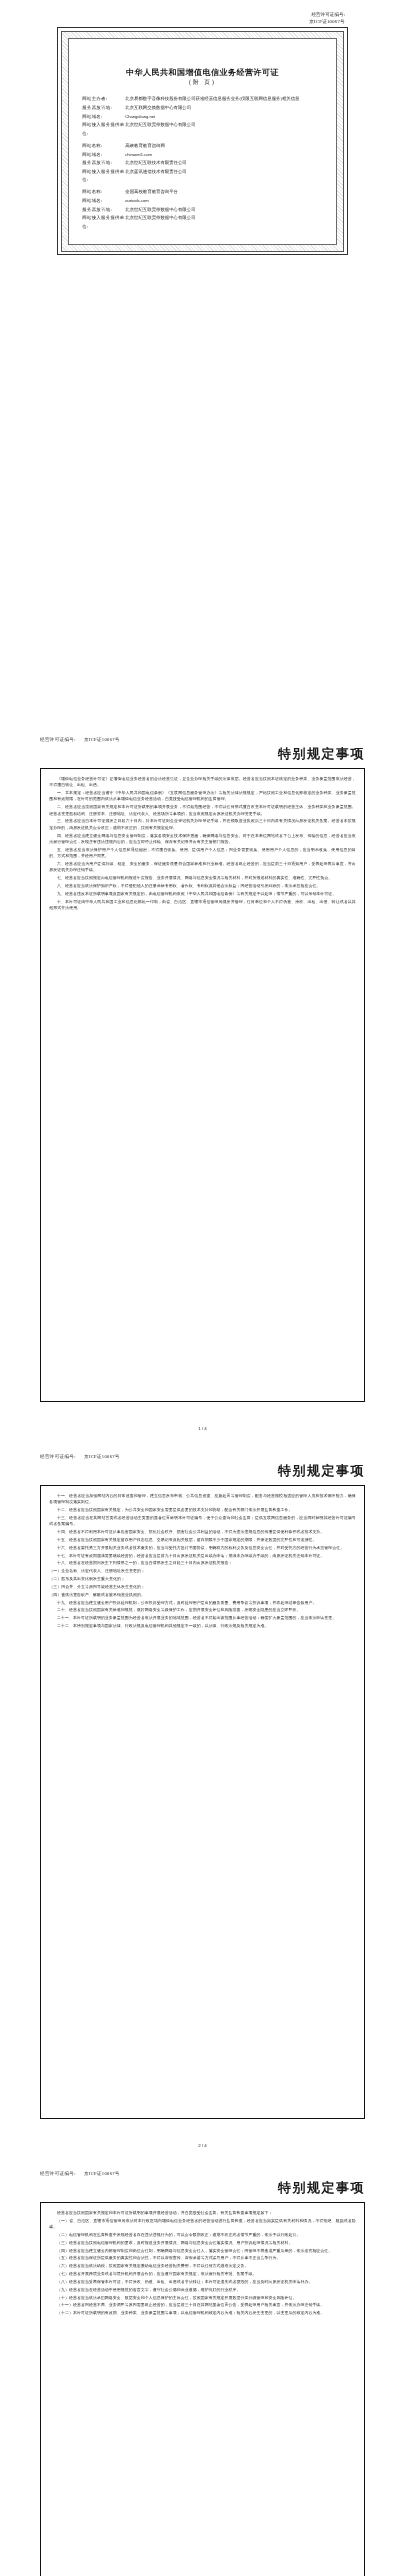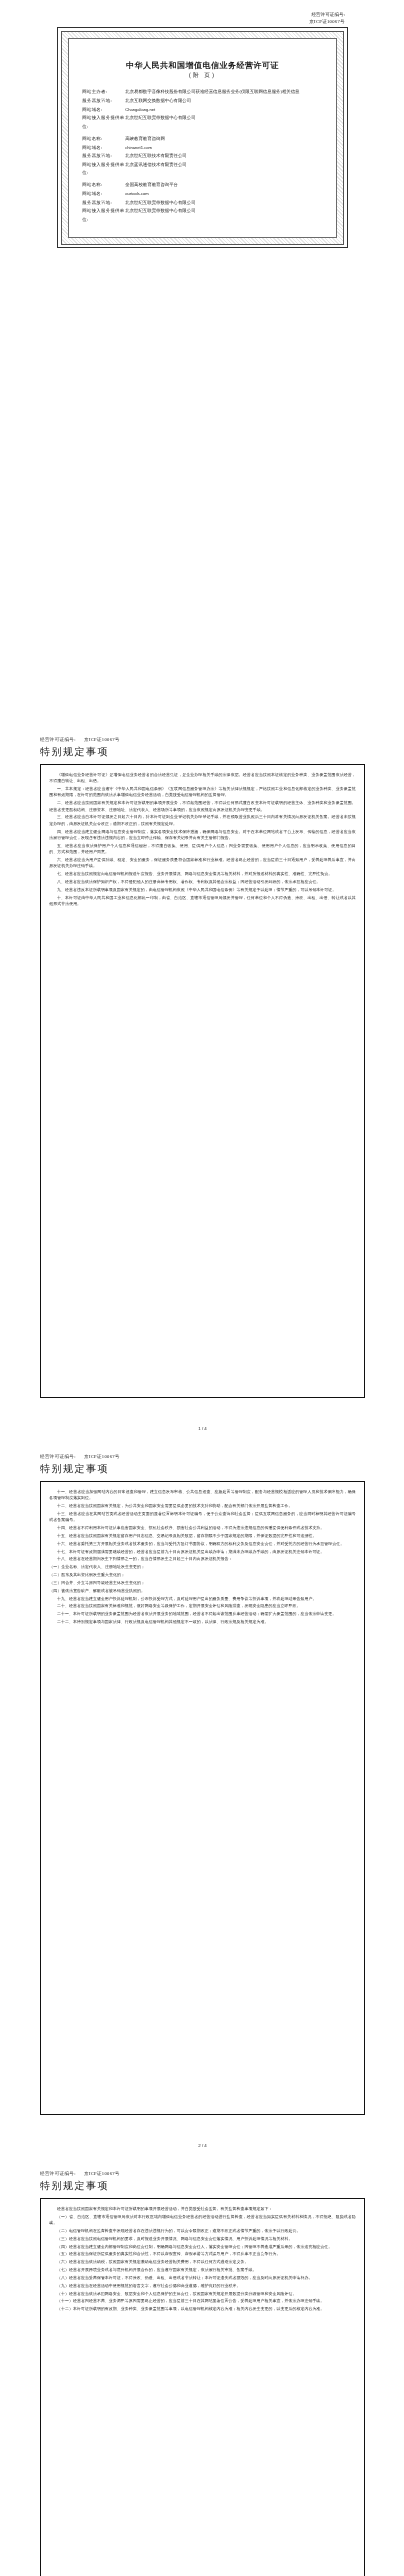--- a/index.html
+++ b/index.html
@@ -56,21 +56,21 @@
   .cert-body {
     position: relative;
     z-index: 2;
     padding: 9.3px 15.5px 11.3px 15.5px;
   }
   .cert-title {
     text-align: center;
     font-size: 8px;
     font-weight: bold;
     letter-spacing: 0.5px;
-    margin: 12px 0 1px 0;
+    margin: 19px 0 1px 0;
   }
   .cert-subtitle {
     text-align: center;
     font-size: 5.7px;
     letter-spacing: 2.1px;
     margin-bottom: 8.2px;
   }
   .cert-rows { font-size: 4.4px; line-height: 1.95; }
   .cert-row {
     display: flex;
@@ -89,23 +89,23 @@
   .doc-head {
     display: flex;
     align-items: baseline;
     font-size: 4.6px;
     margin-bottom: 3.1px;
   }
   .doc-head .lbl { letter-spacing: 0.3px; }
   .doc-head .num { margin-left: 8.2px; letter-spacing: 0.3px; }
 
   .sec-title {
-    text-align: left;
-    font-size: 10px;
-    font-weight: normal;
+    text-align: right;
+    font-size: 13px;
+    font-weight: bold;
     letter-spacing: 1.5px;
     margin: 1px 0 5.2px 0;
   }
 
   .body-frame {
     border: 0.5px solid #111;
     padding: 7.2px 8.2px 7.2px 8.2px;
     min-height: 634px;
     box-sizing: border-box;
   }

